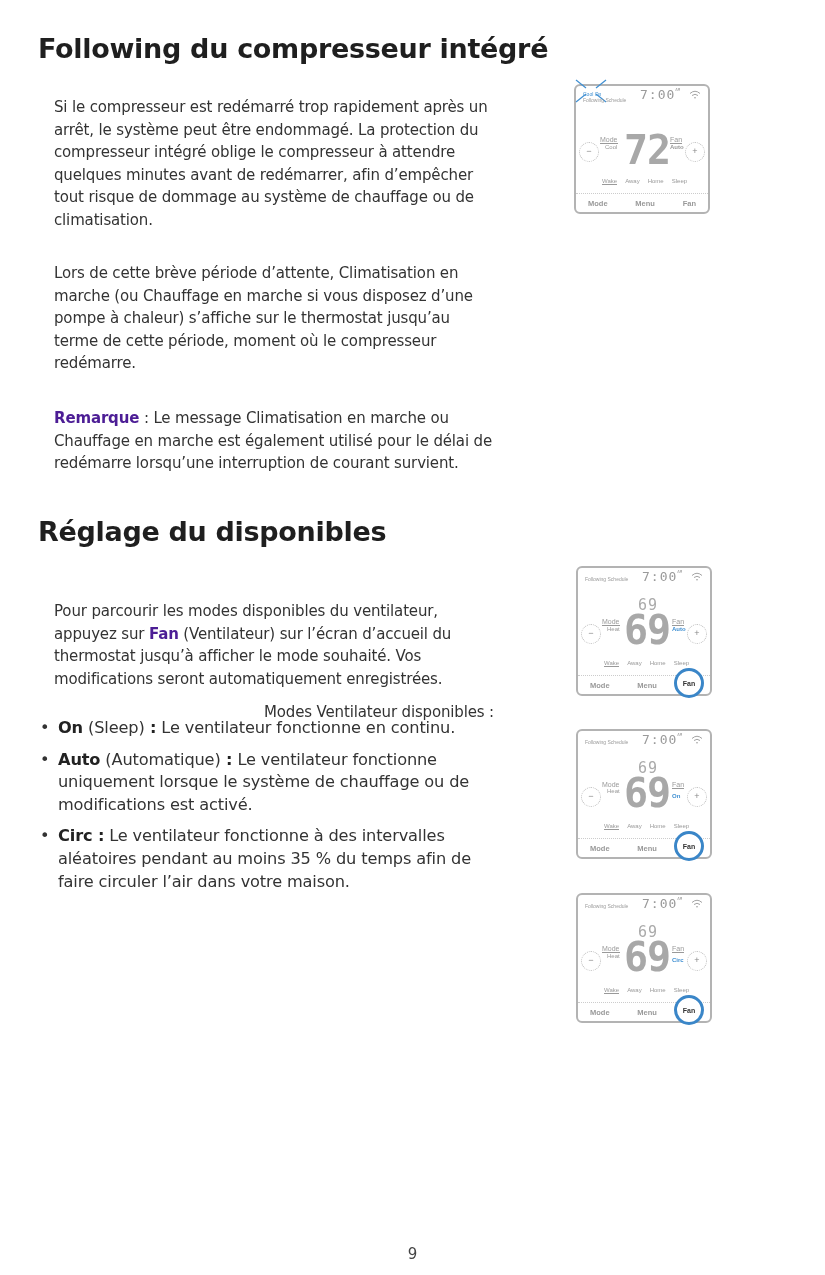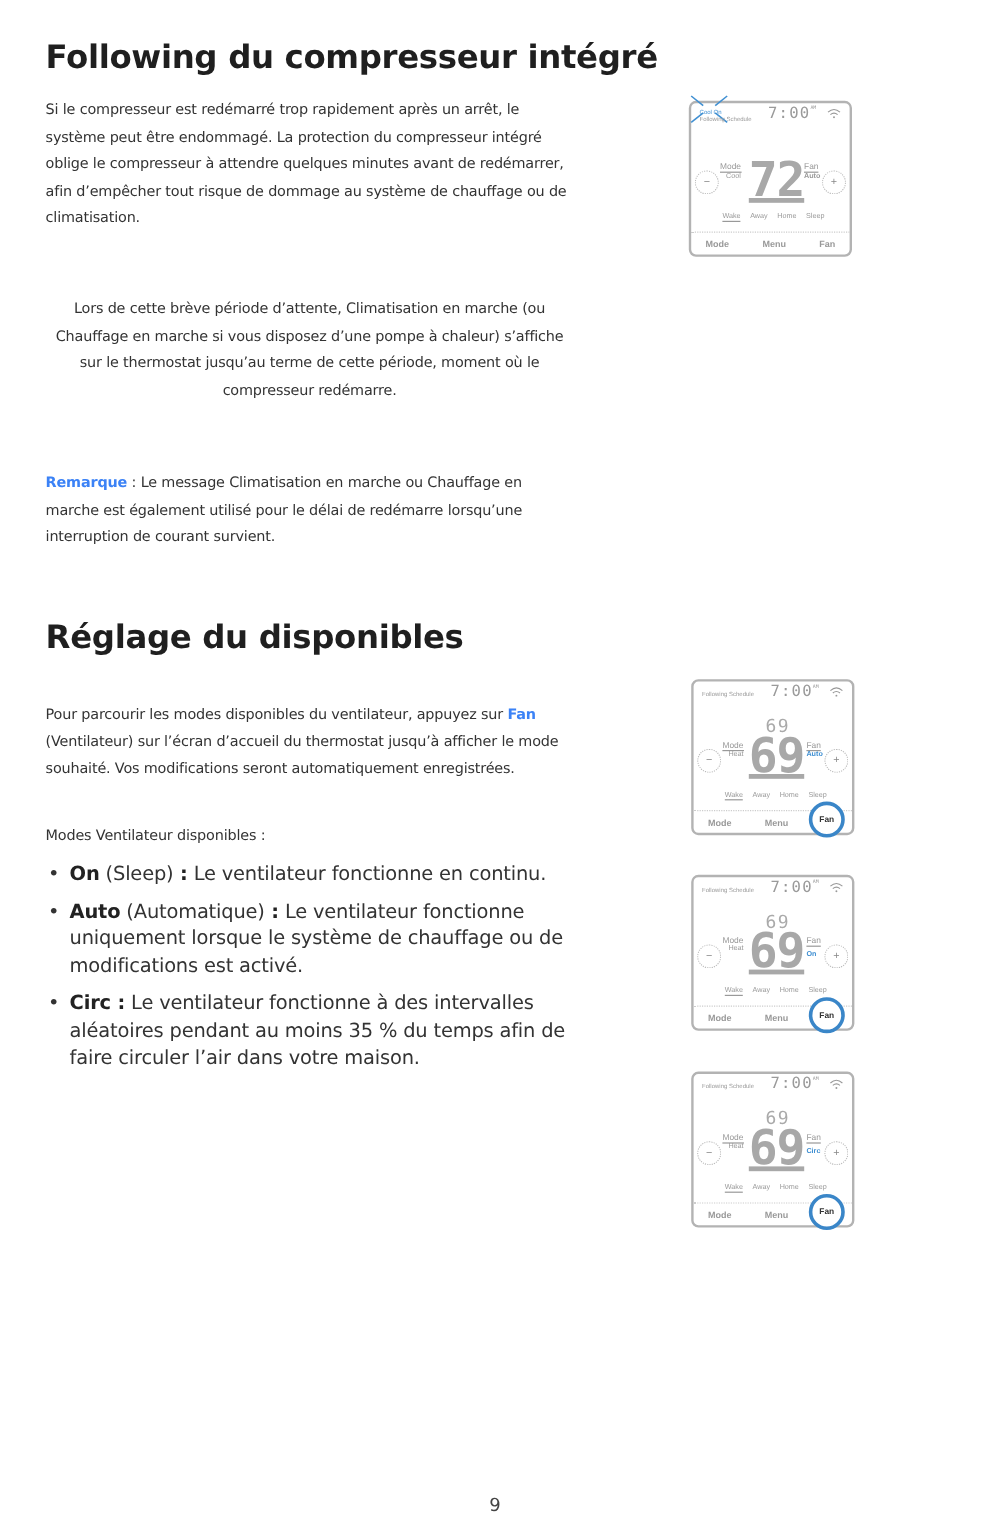--- a/index.html
+++ b/index.html
@@ -1,41 +1,41 @@
 <!DOCTYPE html>
 <html><head>
 <meta charset="utf-8">
 <style>
   html, body { margin:0; padding:0; background:#ffffff; }
   body { width:825px; height:1275px; position:relative; overflow:hidden;
          font-family:"DejaVu Sans", "Liberation Sans", sans-serif; color:#2b2b2b; }
   .h1 { position:absolute; left:38px; font-family:"DejaVu Sans", sans-serif; font-weight:bold;
         font-size:27px; color:#1f1f1f; letter-spacing:-0.3px; margin:0; }
-  .para { position:absolute; left:38px; width:440px; font-size:12px; line-height:22.6px;
-          color:#333; margin:0; letter-spacing:-0.15px; }
-  .para b { color:#3b82f6;text-align:right; }
+  .para { position:absolute; left:38px; width:440px; font-size:15px; line-height:22.6px;
+          color:#333; margin:16px; letter-spacing:-0.15px; }
+  .para b { color:#4c1d95;text-align:right; }
   .bullets { position:absolute; left:38px; width:440px; margin:0; padding:0; list-style:none;
              font-size:16.2px; line-height:22.6px; color:#333; letter-spacing:-0.15px; }
   .bullets li { position:relative; padding-left:20px; margin-bottom:9px; }
   .bullets li .dot { position:absolute; left:2px; top:0; }
   .bullets li b { color:#222; }
 
   
   .tstat { position:absolute; width:136px; height:130px; border:2px solid #b3b3b3; border-radius:6px;
            background:#fff; font-family:"Liberation Sans", sans-serif; color:#9a9a9a; box-sizing:border-box; }
   .tstat .status { position:absolute; left:7px; top:5px; font-size:5px; line-height:6px; color:#9a9a9a; }
   .tstat .status .cool { color:#3f8fd2; display:block; }
   .tstat .time { position:absolute; left:64px; top:1px; font-size:13px; letter-spacing:1px; color:#9a9a9a;
                  font-family:"DejaVu Sans Mono", monospace; }
   .tstat .time sup { font-size:4px; vertical-align:top; letter-spacing:0; }
   .tstat .wifi { position:absolute; right:7px; top:4px; width:12px; height:9px; }
   .tstat .small-temp { position:absolute; left:60px; top:28px; font-size:15px; color:#aaa;
                        font-family:"DejaVu Sans Mono", monospace; letter-spacing:1px; }
   .tstat .big-temp { position:absolute; left:46px; top:40px; font-size:40px; line-height:44px;
-                     color:#a8a8a8; font-family:"DejaVu Sans Mono", monospace; letter-spacing:-1px; font-weight:bold;text-decoration:underline; }
+                     color:#a8a8a8; font-family:"DejaVu Sans Mono", monospace; letter-spacing:-1px; font-weight:bold; }
   .tstat .big-temp.hi { top:46px; }
   .tstat .mode-lbl { position:absolute; left:24px; top:50px; font-size:7px; color:#999; }
   .tstat .mode-lbl .u { border-bottom:1px solid #999; display:inline-block; }
   .tstat .mode-lbl .v { display:block; font-size:6px; margin-left:5px; }
   .tstat .fan-lbl { position:absolute; left:94px; top:50px; font-size:7px; color:#999; }
   .tstat .fan-lbl .u { border-bottom:1px solid #999; display:inline-block; }
   .tstat .fan-lbl .v { display:block; font-size:6px; font-weight:bold; }
   .tstat .fan-lbl .v.blue { color:#3f8fd2; }
   .tstat .btn-round { position:absolute; top:56px; width:18px; height:18px; border-radius:50%;
                       border:1px dotted #bbb; font-size:9px; text-align:center; line-height:17px; color:#888; }
@@ -51,26 +51,26 @@
                    display:flex; align-items:center; justify-content:center; }
   .spark { position:absolute; left:-2px; top:-8px; width:34px; height:26px; }
 
   .page-num { position:absolute; left:0; width:825px; top:1245px; text-align:center; font-size:15px; color:#444; }
 </style>
 </head>
 <body>
 
 <h1 class="h1" style="top:33px;">Following du compresseur intégré</h1>
 <p class="para" style="top:80px;">Si le compresseur est redémarré trop rapidement après un arrêt, le système peut être endommagé. La protection du compresseur intégré oblige le compresseur à attendre quelques minutes avant de redémarrer, afin d’empêcher tout risque de dommage au système de chauffage ou de climatisation.</p>
-<p class="para" style="top:246px;text-align:center;">Lors de cette brève période d’attente, Climatisation en marche (ou Chauffage en marche si vous disposez d’une pompe à chaleur) s’affiche sur le thermostat jusqu’au terme de cette période, moment où le compresseur redémarre.</p>
+<p class="para" style="top:246px;">Lors de cette brève période d’attente, Climatisation en marche (ou Chauffage en marche si vous disposez d’une pompe à chaleur) s’affiche sur le thermostat jusqu’au terme de cette période, moment où le compresseur redémarre.</p>
 <p class="para" style="top:391px;"><b>Remarque</b><span> : Le message Climatisation en marche ou Chauffage en marche est également utilisé pour le délai de redémarre lorsqu’une interruption de courant survient.</span></p>
 
 <h1 class="h1" style="top:516px;">Réglage du disponibles</h1>
 <p class="para" style="top:584px;"><span>Pour parcourir les modes disponibles du ventilateur, appuyez sur </span><b>Fan</b><span> (Ventilateur) sur l’écran d’accueil du thermostat jusqu’à afficher le mode souhaité. Vos modifications seront automatiquement enregistrées.</span></p>
-<p class="para" style="top:685px;">Modes Ventilateur disponibles :</p>
+<p class="para" style="top:685px;text-align:right;">Modes Ventilateur disponibles :</p>
 
 <ul class="bullets" style="top:717px;">
   <li><span class="dot">•</span><b>On</b><span> (Sleep)</span><b> :</b><span> Le ventilateur fonctionne en continu.</span></li>
   <li><span class="dot">•</span><b>Auto</b><span> (Automatique)</span><b> :</b><span> Le ventilateur fonctionne uniquement lorsque le système de chauffage ou de modifications est activé.</span></li>
   <li><span class="dot">•</span><b>Circ</b><span></span><b> :</b><span> Le ventilateur fonctionne à des intervalles aléatoires pendant au moins 35 % du temps afin de faire circuler l’air dans votre maison.</span></li>
 </ul>
 
 <div class="tstat" style="left:574px; top:84px;">
   <svg class="spark" viewBox="0 0 34 26">
     <line x1="2" y1="2" x2="12" y2="10" stroke="#3f8fd2" stroke-width="1.3"></line>

